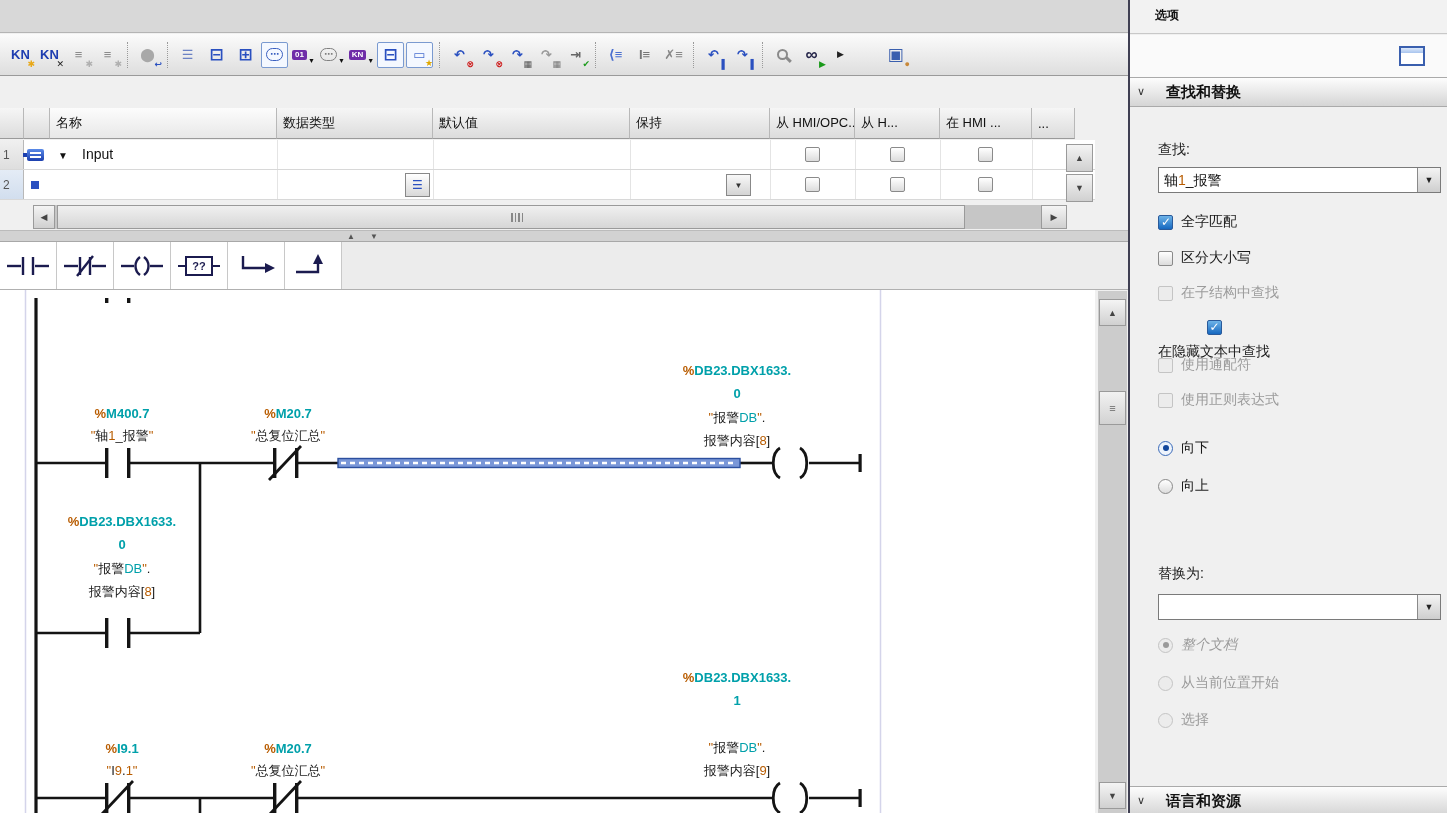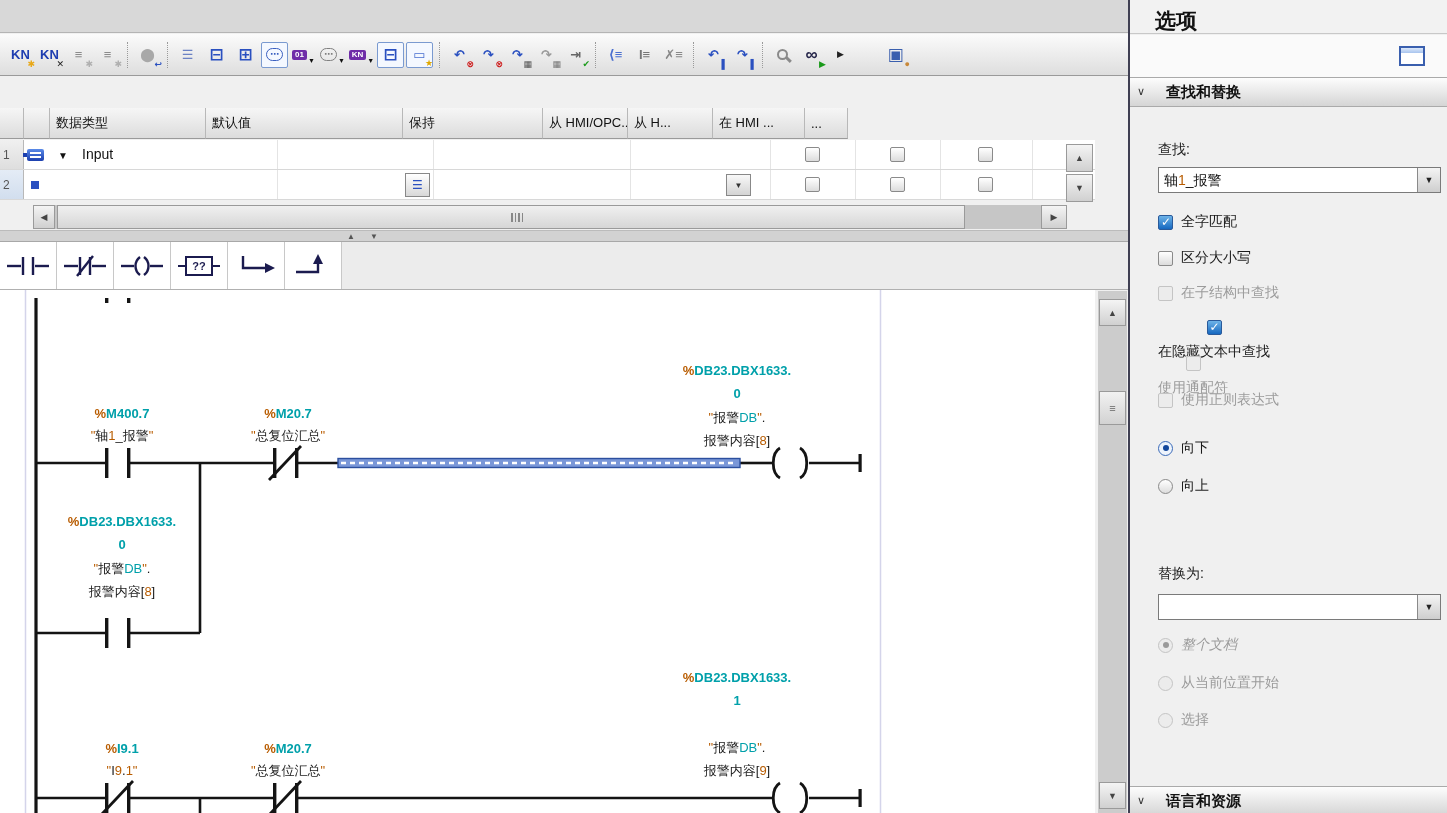--- a/index.html
+++ b/index.html
@@ -109,21 +109,21 @@
   .ed-vscroll { position:absolute; left:1098px; top:291px; width:29px; height:522px; background:#cccccc; }
   .ed-thumb { position:absolute; left:1px; top:100px; width:27px; height:34px;
     background:linear-gradient(#f2f2f2,#d2d2d2); border:1px solid #9a9a9a;
     display:flex; align-items:center; justify-content:center; color:#666; font-size:11px; }
 
   
   .panel-border { position:absolute; left:1128px; top:0; width:2px; height:813px; background:#3f3f52; }
   .right-panel { position:absolute; left:1130px; top:0; width:317px; height:813px; background:#f0f0f0; }
   .rp-title { position:absolute; left:0; top:0; width:317px; height:34px; background:#f2f2f2;
     border-bottom:1px solid #c8c8c8; }
-  .rp-title span { position:absolute; left:25px; top:7px; font-size:21px; font-weight:bold; color:#111;text-align:right; }
+  .rp-title span { position:absolute; left:25px; top:7px; font-size:12px; font-weight:bold; color:#111;text-align:right; }
   .rp-iconrow { position:absolute; left:0; top:35px; width:317px; height:42px; background:#fafafa; }
   .float-icon { position:absolute; right:22px; top:11px; width:26px; height:20px;
     background:#fff; border:2px solid #3a5fae; }
   .float-icon:before { content:""; position:absolute; left:0; top:0; right:0; height:5px;
     background:linear-gradient(#dce8fa,#a8c4ee); }
   .rp-section { position:absolute; left:0; width:317px; height:30px;
     background:linear-gradient(#fdfdfd,#d5d5d5); border-top:1px solid #aaa; border-bottom:1px solid #aaa; }
   .rp-section .chev { position:absolute; left:7px; top:7px; font-size:11px; color:#333; }
   .rp-section .lbl { position:absolute; left:36px; top:5px; font-size:15px; font-weight:bold; color:#111; }
   .rp-label { position:absolute; left:28px; font-size:14px; color:#222; }
@@ -261,20 +261,21 @@
         <span class="tb-main big" style="color: rgb(58, 95, 174);">▣</span>
         <span class="tb-badge" style="color: rgb(200, 136, 58);">●</span>
       </span>
     </div>
 
 
   <div class="var-table">
     <div class="vt-head">
       <div class="vt-hcell" style="width:24px"></div>
       <div class="vt-hcell" style="width:26px"></div>
+      <div class="vt-hcell" style="width:227px;background:linear-gradient(#fcfcfc,#e8e8e8)">名称</div>
       <div class="vt-hcell" style="width:156px">数据类型</div>
       <div class="vt-hcell" style="width:197px">默认值</div>
       <div class="vt-hcell" style="width:140px">保持</div>
       <div class="vt-hcell" style="width:85px">从 HMI/OPC..</div>
       <div class="vt-hcell" style="width:85px">从 H...</div>
       <div class="vt-hcell" style="width:92px">在 HMI ...</div>
       <div class="vt-hcell" style="width:43px">...</div>
     </div>
 
     <div class="vt-row" style="top:32px">
@@ -535,21 +536,21 @@
         <span class="txt">区分大小写</span>
       </div>
       <div class="ctl-row dis" style="top: 284px;">
         <span class="cb disabled"></span>
         <span class="txt">在子结构中查找</span>
       </div>
       <div class="ctl-row" style="top: 320px; flex-direction: column;">
         <span class="cb checked"></span>
         <span class="txt">在隐藏文本中查找</span>
       </div>
-      <div class="ctl-row dis" style="top: 356px; flex-direction: column;">
+      <div class="ctl-row dis" style="top: 356px;">
         <span class="cb disabled"></span>
         <span class="txt">使用通配符</span>
       </div>
       <div class="ctl-row dis" style="top: 391px; text-align: right;">
         <span class="cb disabled"></span>
         <span class="txt">使用正则表达式</span>
       </div>
       <div class="ctl-row" style="top: 439px;">
         <span class="radio sel"></span>
         <span class="txt">向下</span>

